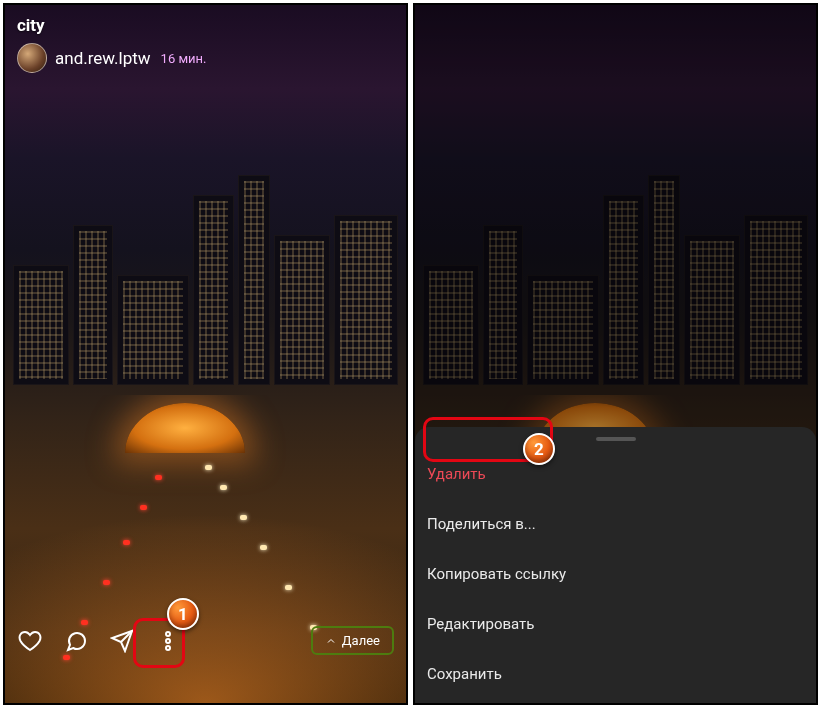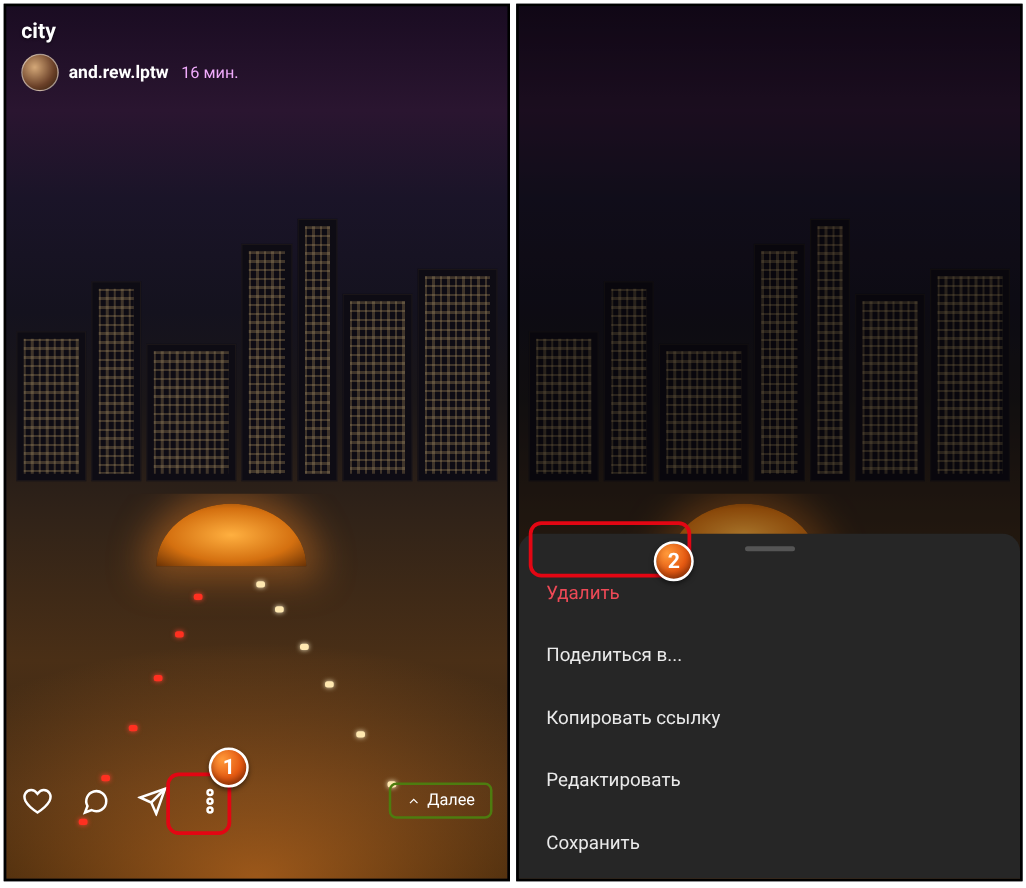--- a/index.html
+++ b/index.html
@@ -85,21 +85,21 @@
     color: #fff;
     z-index: 5;
   }
   .title { font-weight: 700; font-size: 17px; text-shadow: 0 1px 2px rgba(0,0,0,0.6); }
   .user-row { display: flex; align-items: center; margin-top: 8px; gap: 8px; }
   .avatar {
     width: 30px; height: 30px; border-radius: 50%;
     background: radial-gradient(circle at 35% 35%, #d4a878, #6a4028 60%, #2a1808);
     border: 1px solid rgba(255,255,255,0.5);
   }
-  .username { font-size: 14px; font-weight: 700; color: #fff; }
+  .username { font-size: 17px; font-weight: 400; color: #fff; }
   .timestamp { font-size: 13px; color: #f0abfc; margin-left: 2px; }
 
   .actions {
     position: absolute;
     bottom: 48px;
     left: 12px;
     right: 12px;
     display: flex;
     align-items: center;
     justify-content: space-between;
@@ -191,21 +191,21 @@
     z-index: 5;
   }
   .handle {
     width: 40px;
     height: 4px;
     border-radius: 2px;
     background: #555;
     margin: 0 auto 8px auto;
   }
   .menu-item {
-    padding: 16px 22px;
+    padding: 16px 12px;
     font-size: 15px;
     color: #eaeaea;
     cursor: pointer;
   }
   .menu-item.danger { color: #ed4956; }
 </style>
 </head>
 <body>
 
 <div class="phone">

